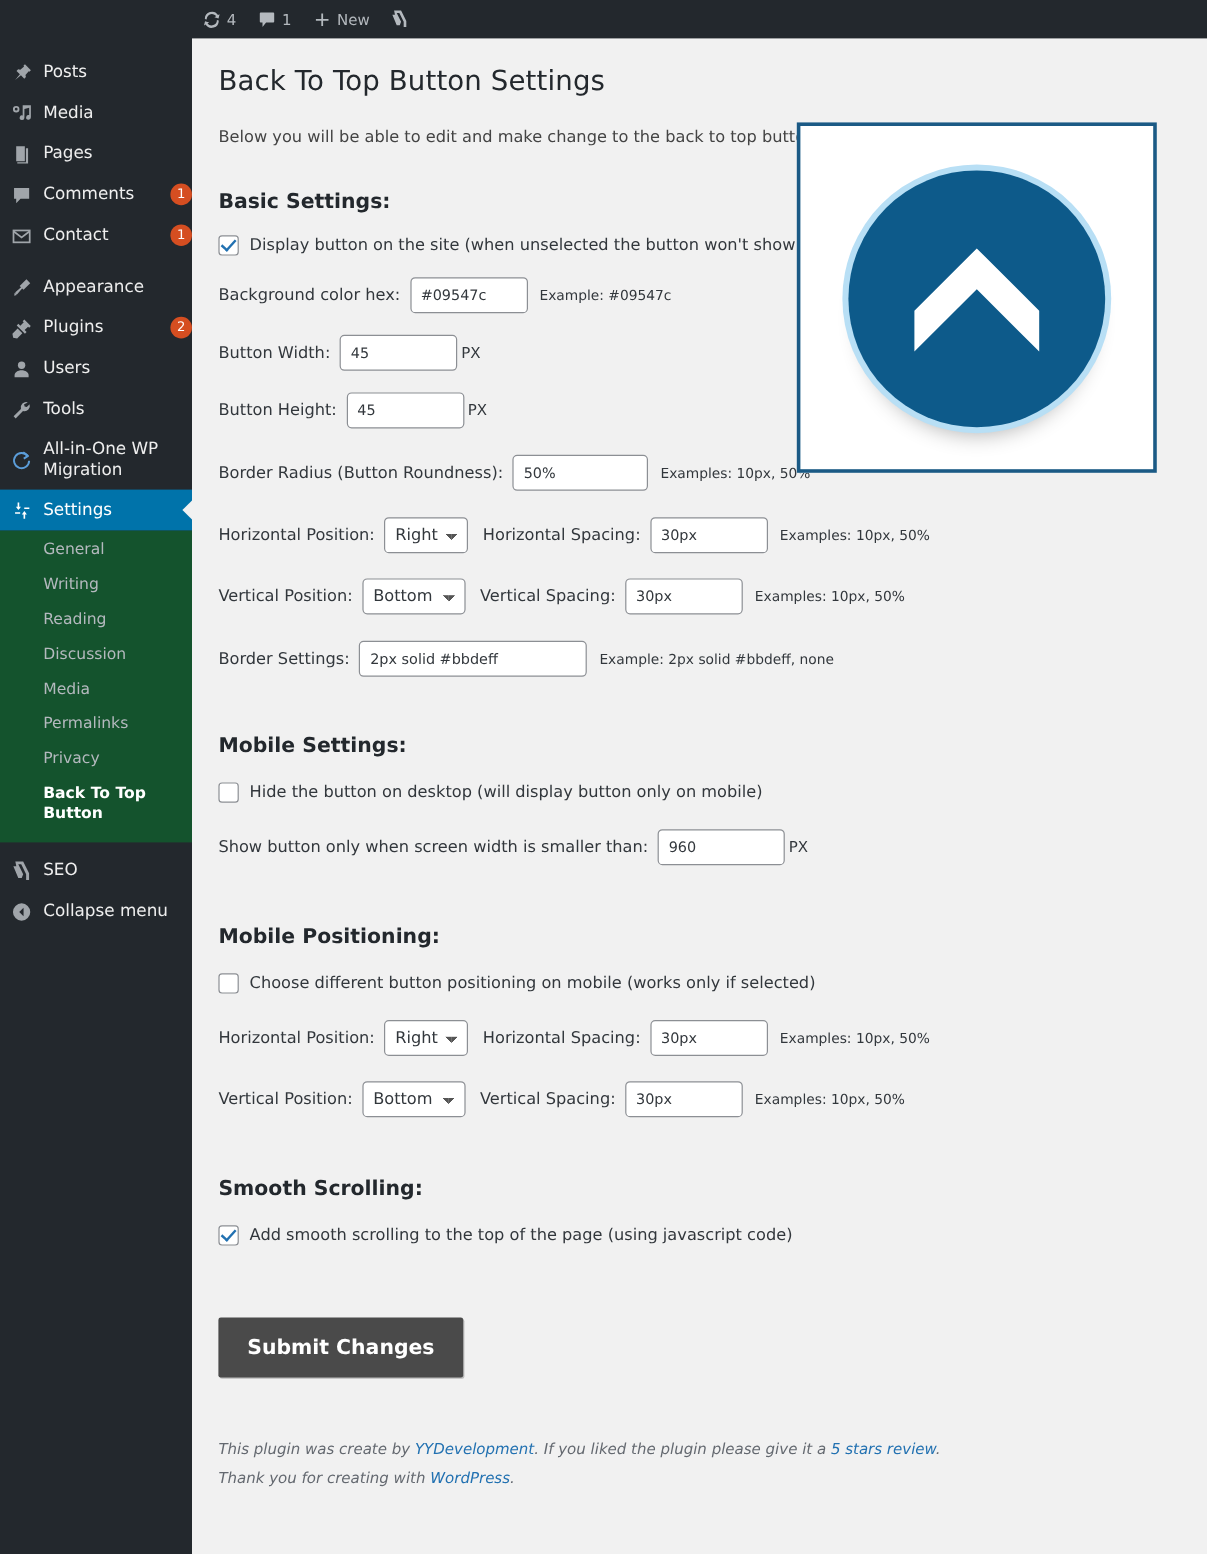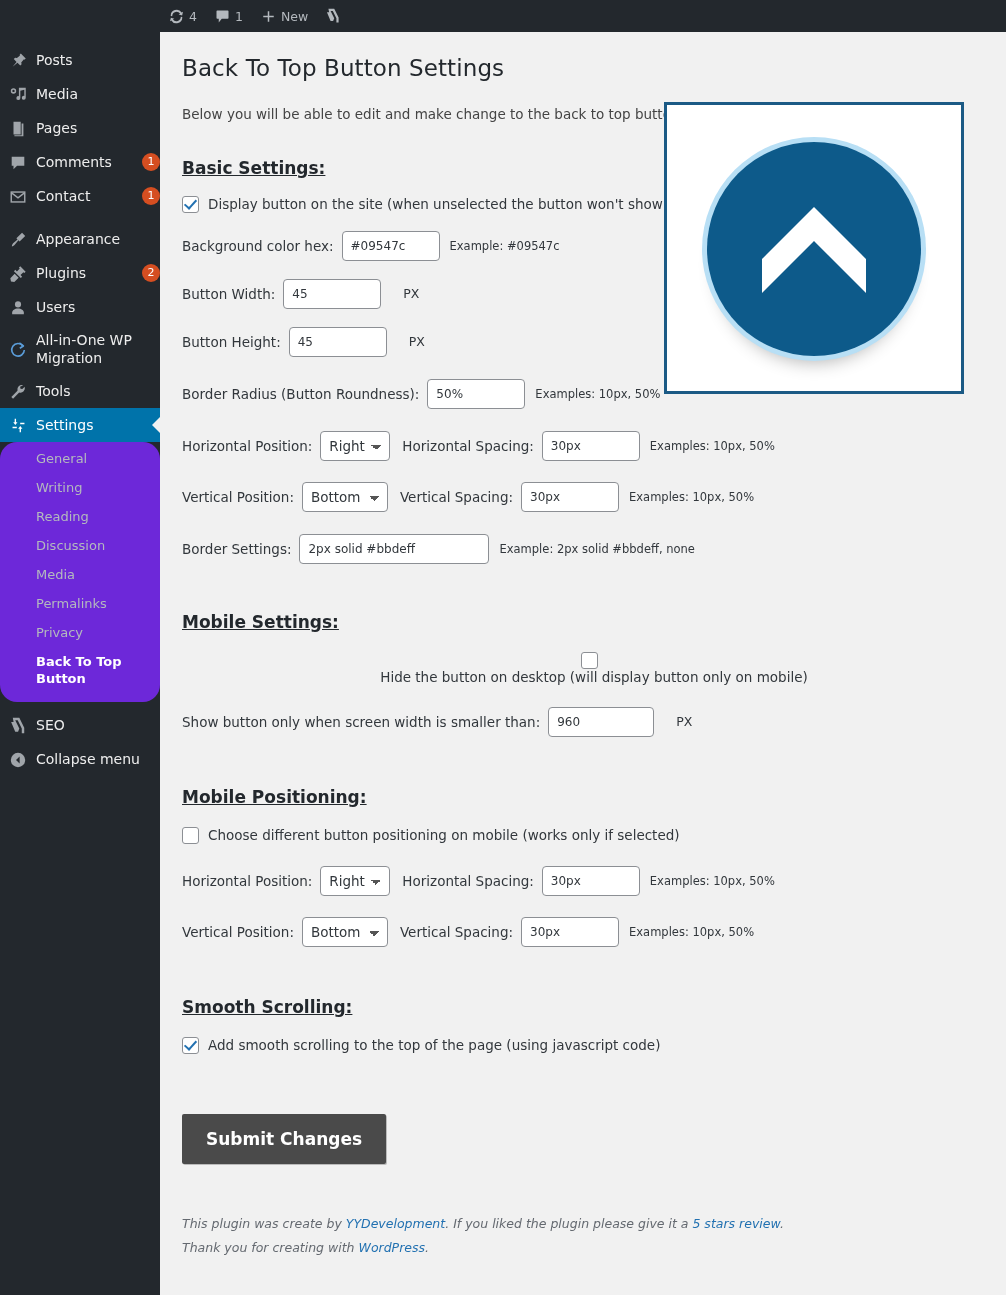--- a/index.html
+++ b/index.html
@@ -54,21 +54,21 @@
   .mi.current:after {
     content:""; position:absolute; right:0; top:50%; margin-top:-8px;
     border-style:solid; border-width:8px 8px 8px 0; border-color:transparent #f1f1f1 transparent transparent;
   }
   .badge {
     display:inline-block; min-width:18px; height:18px; line-height:18px;
     background:#d54e21; color:#fff; border-radius:9px;
     font-size:11px; text-align:center; padding:0 5px; margin-left:6px;
     vertical-align:middle;
   }
-  .submenu { background:#6d28d9; padding:2px 0 9px 0;border-radius:17px; }
+  .submenu { background:#14532d; padding:2px 0 9px 0; }
   .submenu .sm {
     display:block; padding:6px 0 6px 36px;
     color:#b4b9be; font-size:13px; line-height:17px;
   }
   .submenu .sm.active { color:#fff; font-weight:bold; }
 
   
   #content {
     position:absolute; top:32px; left:160px;
     width:846px; height:1263px;
@@ -79,27 +79,26 @@
 
   h1.page-title {
     font-size:23px; font-weight:400; color:#23282d;
     margin:0 0 0 0; line-height:1.3; letter-spacing:0.1px;
   }
   p.intro { font-size:13.5px; color:#444; margin:22px 0 0 0; }
 
   h2.sec {
     font-size:17px; font-weight:bold; color:#23282d;
     margin:36px 0 0 0;
-    text-decoration:underline;
   }
 
   .row { display:flex; align-items:center; margin-top:18px; }
   .row .lbl { font-size:13.5px; color:#32373c; }
   .row .hint { font-size:11.5px; color:#32373c; margin-left:10px; }
-  .row .unit { font-size:12.5px; color:#32373c; margin-left:22px; }
+  .row .unit { font-size:12.5px; color:#32373c; margin-left:3px; }
   .gap { margin-left:12px; }
 
   input[type=text].fld {
     font-family:"DejaVu Sans","Liberation Sans",sans-serif;
     font-size:12px; color:#32373c;
     border:1px solid #8c8f94; border-radius:4px;
     background:#fff; height:30px; padding:0 8px;
     margin-left:8px;
   }
   select.sel {
@@ -289,35 +288,35 @@
         <svg width="18" height="18" viewBox="0 0 20 20" fill="currentColor">
             <circle cx="10" cy="6" r="3.4"></circle>
             <path d="M10 10.5c-3.6 0-6.5 2-6.5 4.5v2h13v-2c0-2.5-2.9-4.5-6.5-4.5z"></path>
           </svg>
       </span>
       <span class="mi-label">Users</span>
     </div>
 
     <div class="mi">
       <span class="mi-ico">
+        <svg width="18" height="18" viewBox="0 0 20 20" fill="currentColor">
+            <path d="M15.8 2.6a5 5 0 0 0-6.4 6.1L2.6 15.5 4.5 17.4l6.8-6.8a5 5 0 0 0 6.1-6.4l-2.6 2.6-2-.5-.5-2z"></path>
+          </svg>
+      </span>
+      <span class="mi-label">Tools</span>
+    </div>
+
+    <div class="mi">
+      <span class="mi-ico">
         <svg width="18" height="18" viewBox="0 0 20 20" fill="none" stroke="#5b9dd9" stroke-width="1.8">
             <path d="M15.5 5.5A7 7 0 1 0 17 10"></path>
             <path d="M11.5 2 16 5.5 12 8" stroke-linejoin="round"></path>
           </svg>
       </span>
       <span class="mi-label">All-in-One WP Migration</span>
-    </div>
-
-    <div class="mi">
-      <span class="mi-ico">
-        <svg width="18" height="18" viewBox="0 0 20 20" fill="currentColor">
-            <path d="M15.8 2.6a5 5 0 0 0-6.4 6.1L2.6 15.5 4.5 17.4l6.8-6.8a5 5 0 0 0 6.1-6.4l-2.6 2.6-2-.5-.5-2z"></path>
-          </svg>
-      </span>
-      <span class="mi-label">Tools</span>
     </div>
 
     <div class="mi current">
       <span class="mi-ico">
         <svg width="17" height="17" viewBox="0 0 20 20" fill="currentColor">
             <path d="M5.5 2h1.6v4.2h1.7L6.3 9.5 3.8 6.2h1.7zM12.9 18h-1.6v-4.2H9.6l2.5-3.3 2.5 3.3h-1.7zM3 11.5h5v1.6H3zM12 6.9h5v1.6h-5z"></path>
           </svg>
       </span>
       <span class="mi-label">Settings</span>
     </div>
@@ -391,21 +390,21 @@
     </div>
 
     <div class="row">
       <span class="lbl">Button Height:</span>
       <input type="text" class="fld" style="width: 98px;" value="45">
       <span class="unit">PX</span>
     </div>
 
     <div class="row" style="margin-top:22px;">
       <span class="lbl">Border Radius (Button Roundness):</span>
-      <input type="text" class="fld" style="width: 98px;" value="50%">
+      <input type="text" class="fld" style="width: 113px;" value="50%">
       <span class="hint">Examples: 10px, 50%</span>
     </div>
 
     <div class="row" style="margin-top:22px;">
       <span class="lbl">Horizontal Position:</span>
       <select class="sel" style="width:70px;">
         <option>Right</option>
       </select>
       <span class="lbl gap">Horizontal Spacing:</span>
       <input type="text" class="fld" style="width: 98px;" value="30px">
@@ -424,21 +423,21 @@
 
     <div class="row" style="margin-top:22px;">
       <span class="lbl">Border Settings:</span>
       <input type="text" class="fld" style="width: 190px;" value="2px solid #bbdeff">
       <span class="hint">Example: 2px solid #bbdeff, none</span>
     </div>
 
     
     <h2 class="sec" style="margin-top:48px;">Mobile Settings:</h2>
 
-    <div class="cbrow" style="margin-top:20px;flex-direction:column;">
+    <div class="cbrow" style="margin-top:20px;">
       <span class="cb"></span>
       <span class="cbtext">Hide the button on desktop (will display button only on mobile)</span>
     </div>
 
     <div class="row" style="margin-top:22px;">
       <span class="lbl">Show button only when screen width is smaller than:</span>
       <input type="text" class="fld" style="width: 106px;" value="960">
       <span class="unit">PX</span>
     </div>
 

